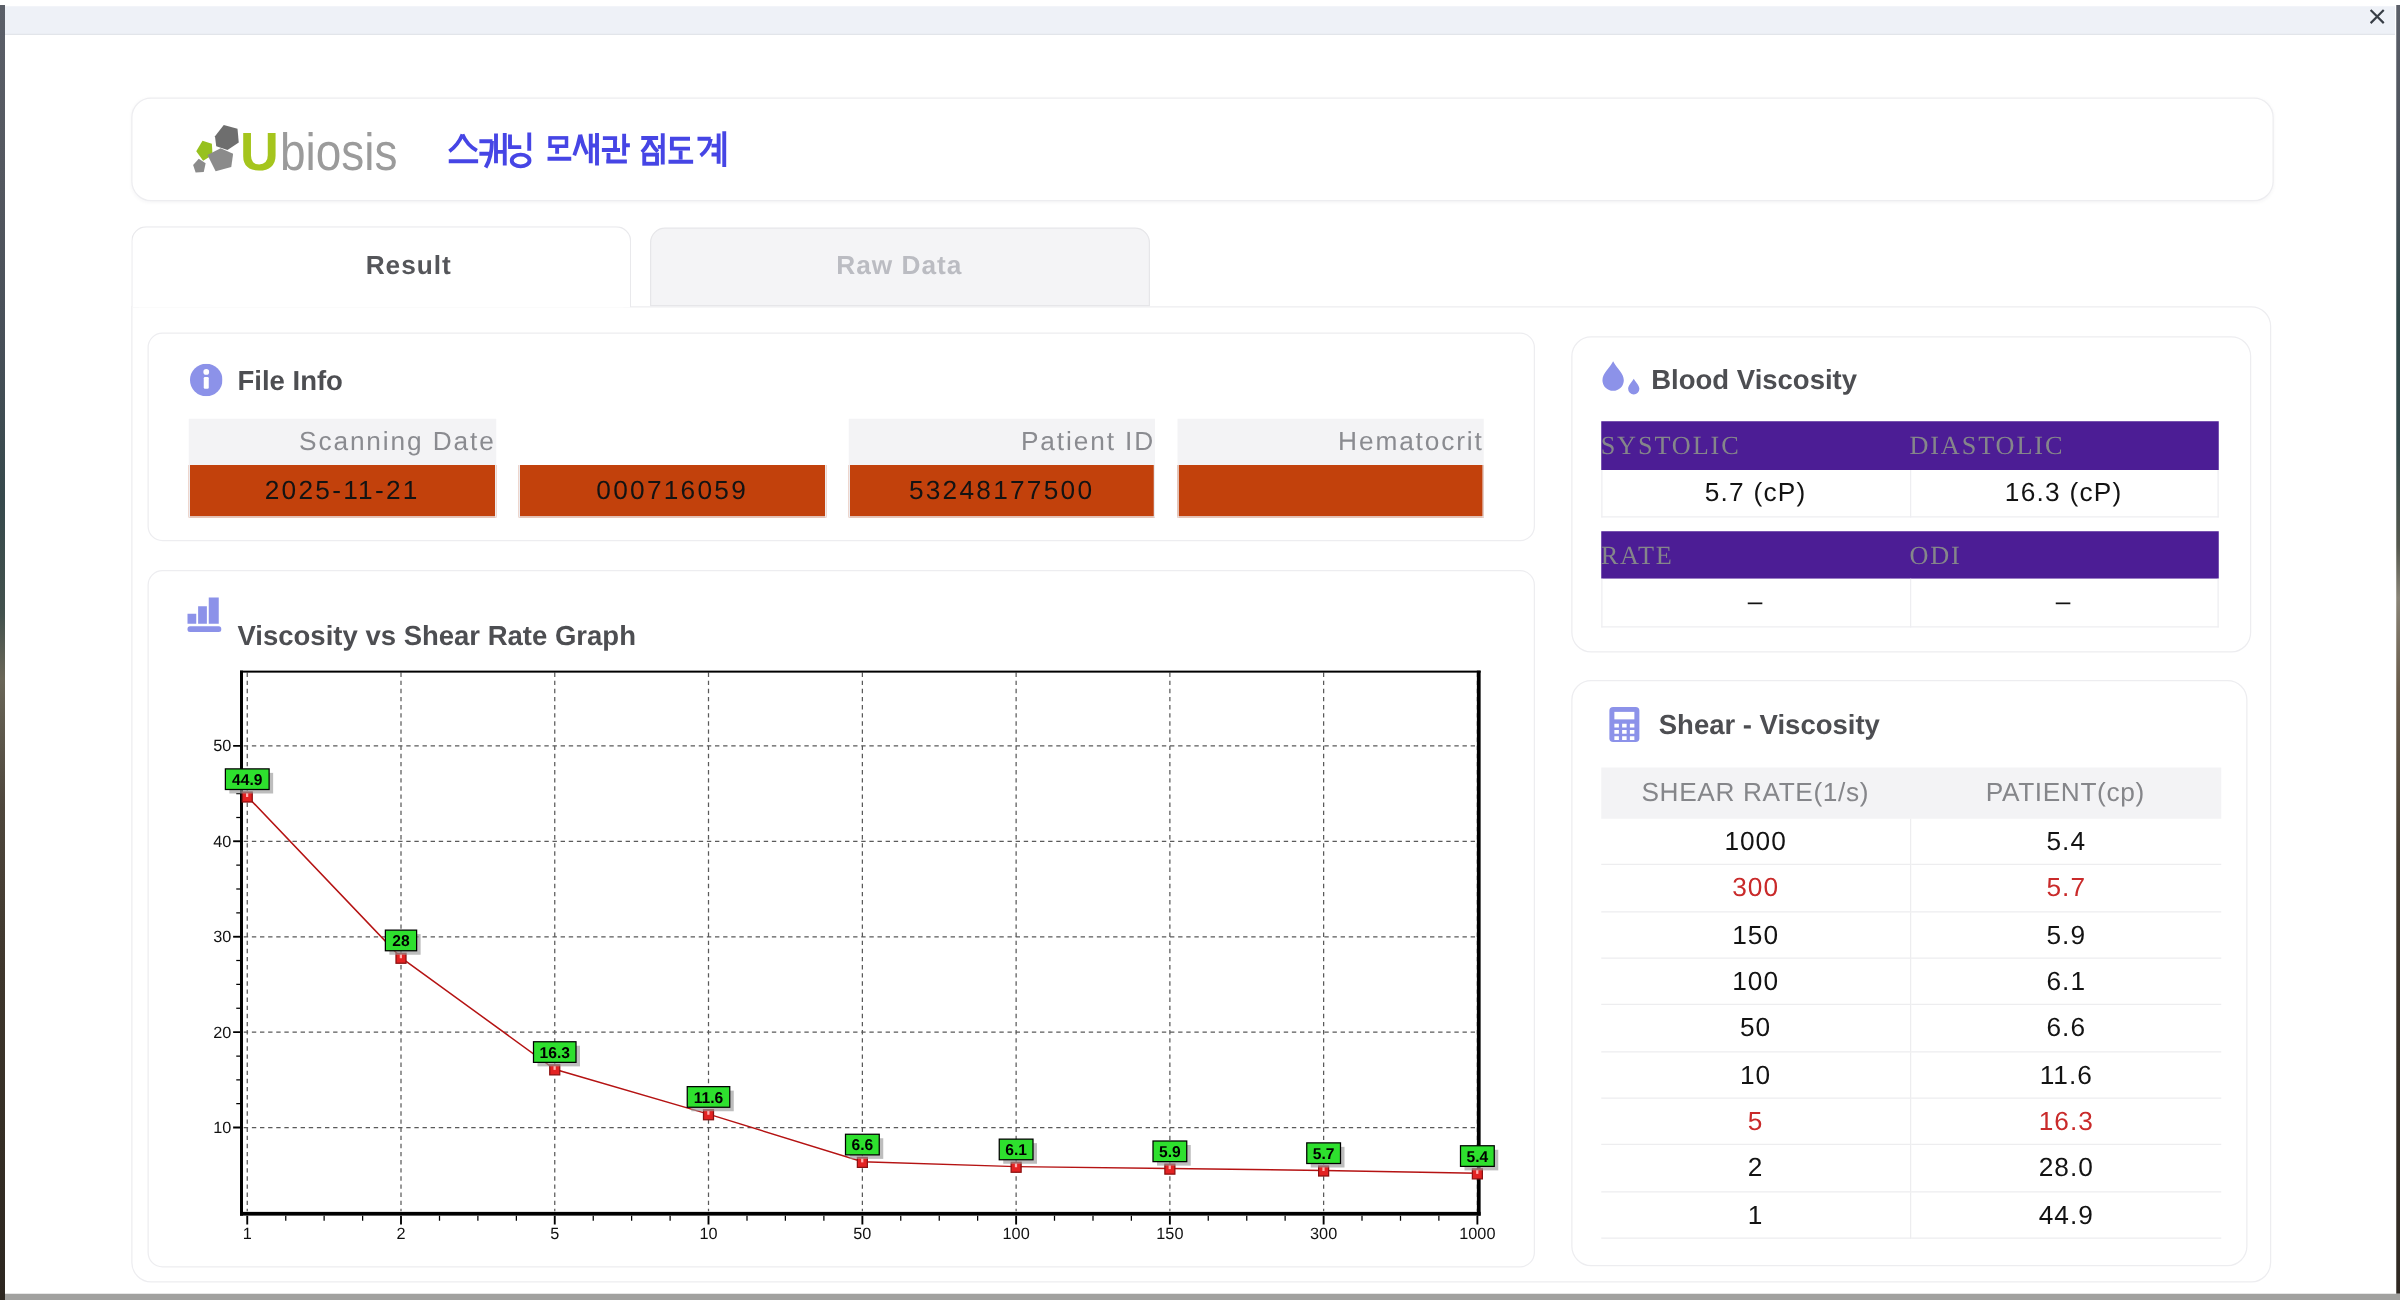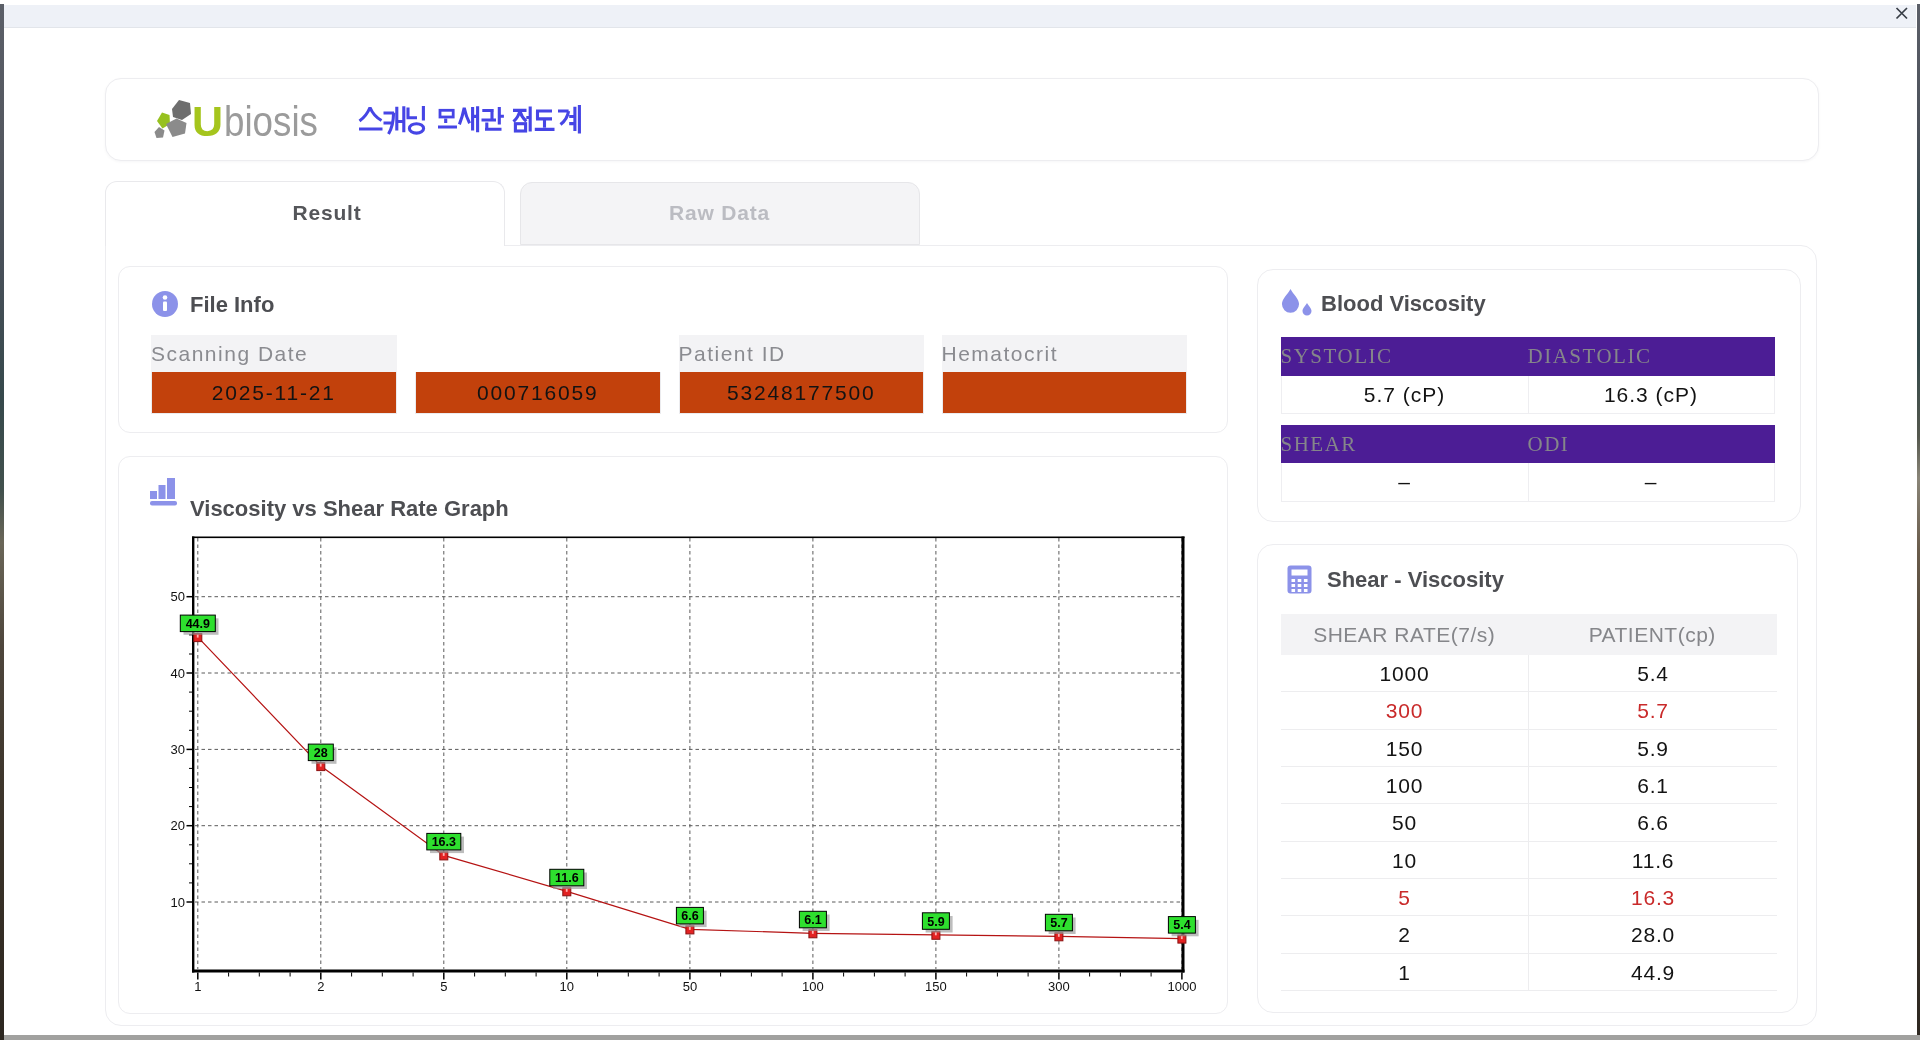--- a/index.html
+++ b/index.html
@@ -31,21 +31,21 @@
   #panel { left:105px; top:244.5px; width:1712px; height:781.5px; border-radius:0 16px 16px 16px; z-index:2; }
 
   #filecard { left:118px; top:265.5px; width:1110px; height:167.5px; border-radius:12px; z-index:4; }
   #graphcard { left:118px; top:456px; width:1110px; height:558px; border-radius:12px; z-index:4; }
   #bvcard { left:1257px; top:268.5px; width:544px; height:253px; border-radius:16px; z-index:4; }
   #svcard { left:1257px; top:543.5px; width:541px; height:469.5px; border-radius:16px; z-index:4; }
 
   .ctitle { position:absolute; font-size:22px; font-weight:bold; color:#4d4e52; }
 
   .fhead { position:absolute; height:37px; background:#f3f3f5; color:#8a8b90;
-    font-size:21px; text-align:left; line-height:37px; letter-spacing:1.5px; }
+    font-size:21px; text-align:right; line-height:37px; letter-spacing:1.5px; }
   .fval { position:absolute; height:42px; background:#c2410c; border:1px solid #ebebee; border-top:none;
     font-size:21px; color:#131313; text-align:center; line-height:41px; letter-spacing:1.8px; }
 
   .bvhead { position:absolute; width:247px; height:38.6px; background:#4c1d95; color:#85868a;
     font-size:21px; text-align:left; line-height:39px; letter-spacing:1.5px;font-family:Liberation Serif, serif; }
   .bvval { position:absolute; width:247px; height:38.6px; background:#fff;
     font-size:21px; color:#131313; text-align:center; line-height:38px; letter-spacing:1px; }
 
   .svh { position:absolute; height:41.5px; background:#f3f3f5; color:#85868a;
     font-size:21px; text-align:center; line-height:42px; letter-spacing:0.5px; }
@@ -129,21 +129,21 @@
   <svg class="abs" style="left:1281px;top:287px;z-index:5" width="34" height="34" viewBox="0 0 34 34">
     <path d="M10 2 C13 8 19 12 19 18 A9 9 0 1 1 1 18 C1 12 7 8 10 2 Z" fill="#8c92e9" transform="scale(0.95)"></path>
     <path d="M26 16 C27.5 19 30.5 21 30.5 24 A4.5 4.5 0 1 1 21.5 24 C21.5 21 24.5 19 26 16 Z" fill="#8c92e9"></path>
   </svg>
   <div class="ctitle" style="left:1321px;top:291px;z-index:5">Blood Viscosity</div>
 
   <div class="bvhead" style="left:1280.5px;top:337.3px;z-index:5">SYSTOLIC</div>
   <div class="bvhead" style="left:1527.5px;top:337.3px;z-index:5">DIASTOLIC</div>
   <div class="bvval" style="left:1280.5px;top:375.9px;border:1px solid #eeeef1;border-top:none;border-right:none;z-index:5">5.7 (cP)</div>
   <div class="bvval" style="left:1527.5px;top:375.9px;border:1px solid #eeeef1;border-top:none;z-index:5">16.3 (cP)</div>
-  <div class="bvhead" style="left:1280.5px;top:424.8px;z-index:5">SHEAR</div>
+  <div class="bvhead" style="left:1280.5px;top:424.8px;z-index:5">RATE</div>
   <div class="bvhead" style="left:1527.5px;top:424.8px;z-index:5">ODI</div>
   <div class="bvval" style="left:1280.5px;top:463.4px;border:1px solid #eeeef1;border-top:none;border-right:none;z-index:5">–</div>
   <div class="bvval" style="left:1527.5px;top:463.4px;border:1px solid #eeeef1;border-top:none;z-index:5">–</div>
 
   <svg class="abs" style="left:148px;top:477px;z-index:5" width="32" height="32" viewBox="0 0 32 32">
     <rect x="2" y="14" width="7" height="8" fill="#8c92e9"></rect>
     <rect x="10.5" y="8" width="7" height="14" fill="#8c92e9"></rect>
     <rect x="19" y="1" width="8" height="21" fill="#8c92e9"></rect>
     <rect x="2" y="24" width="27" height="4.5" rx="2" fill="#8c92e9"></rect>
   </svg>
@@ -159,21 +159,21 @@
       <rect x="4.5" y="19" width="3.6" height="3"></rect>
         <rect x="10.7" y="19" width="3.6" height="3"></rect>
         <rect x="16.9" y="19" width="3.6" height="3"></rect>
       <rect x="4.5" y="24" width="3.6" height="3"></rect>
         <rect x="10.7" y="24" width="3.6" height="3"></rect>
         <rect x="16.9" y="24" width="3.6" height="3"></rect>
     </g>
   </svg>
   <div class="ctitle" style="left:1327px;top:567px;z-index:5">Shear - Viscosity</div>
 
-  <div class="svh" style="left:1281px;top:613.5px;width:246.5px;z-index:5">SHEAR RATE(7/s)</div>
+  <div class="svh" style="left:1281px;top:613.5px;width:246.5px;z-index:5">SHEAR RATE(1/s)</div>
   <div class="svh" style="left:1527.5px;top:613.5px;width:249.5px;z-index:5">PATIENT(cp)</div>
   <div id="svrows" class="abs" style="left:1281px;top:655px;z-index:5;width:496px;height:337px">
     <div class="svr" style="left:0px;top:0.00px;border-right:1px solid #ededef">1000</div>
     <div class="svr" style="left:248px;top:0.00px;width:248px">5.4</div>
     <div class="svr red" style="left:0px;top:37.35px;border-right:1px solid #ededef">300</div>
     <div class="svr red" style="left:248px;top:37.35px;width:248px">5.7</div>
     <div class="svr" style="left:0px;top:74.70px;border-right:1px solid #ededef">150</div>
     <div class="svr" style="left:248px;top:74.70px;width:248px">5.9</div>
     <div class="svr" style="left:0px;top:112.05px;border-right:1px solid #ededef">100</div>
     <div class="svr" style="left:248px;top:112.05px;width:248px">6.1</div>

